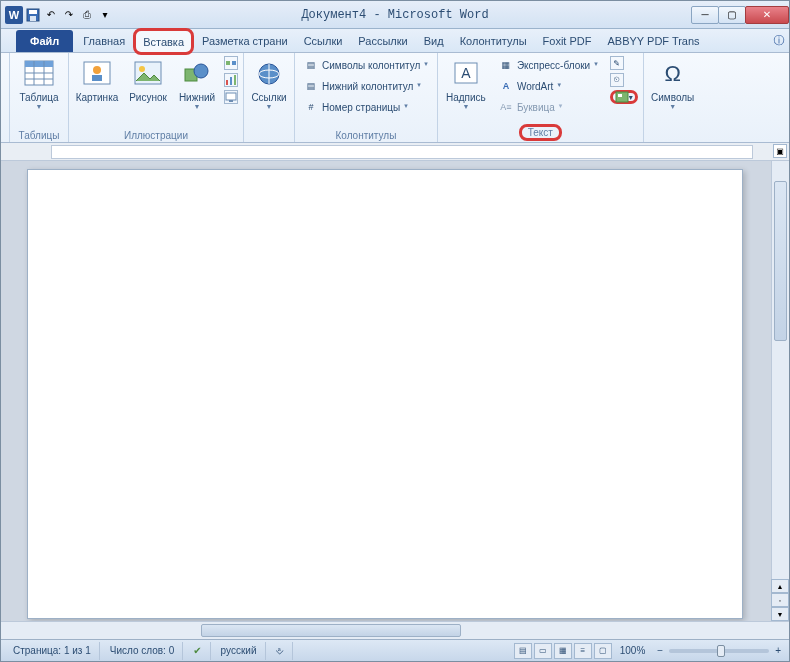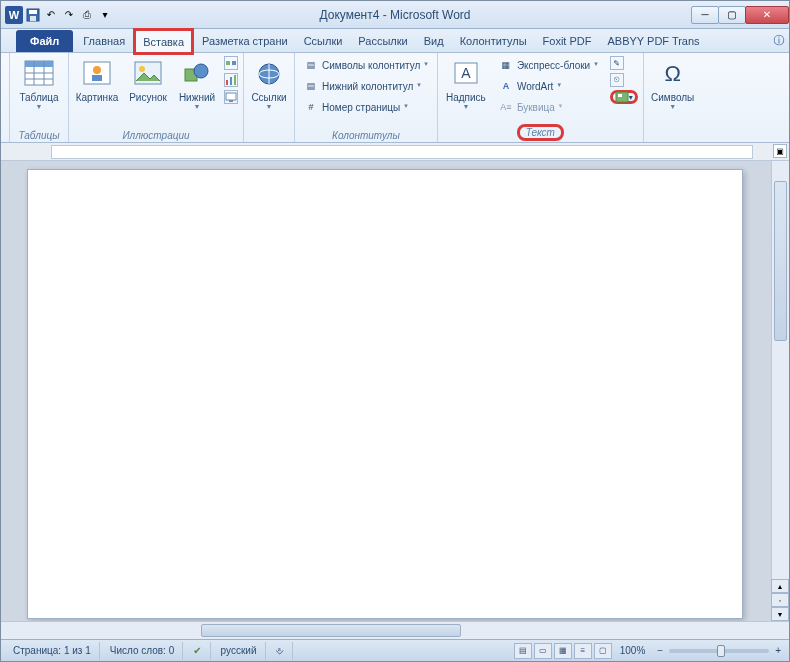--- a/index.html
+++ b/index.html
@@ -5,38 +5,38 @@
 * { box-sizing: border-box; margin: 0; padding: 0; font-family: "Segoe UI", Arial, sans-serif; }
 body { width: 790px; height: 662px; background: #d6e4f2; overflow: hidden; }
 
 .window { width: 790px; height: 662px; border: 1px solid #7b8ea1; background: #fff; display: flex; flex-direction: column; }
 
 
 .titlebar { height: 28px; background: linear-gradient(#e6eef9, #d3e2f3); display: flex; align-items: center; border-bottom: 1px solid #9bb3cc; position: relative; }
 .qat { display: flex; align-items: center; gap: 2px; padding: 0 4px; }
 .qat .ico { width: 16px; height: 16px; display: inline-flex; align-items: center; justify-content: center; font-size: 10px; }
 .word-icon { width: 18px; height: 18px; background: #2a5699; color: #fff; font-weight: bold; font-size: 11px; display: flex; align-items: center; justify-content: center; border-radius: 2px; }
-.title { position: absolute; left: 50%; transform: translateX(-50%); font-size: 12px; color: #2c4d73; }
+.title { position: absolute; left: 50%; transform: translateX(-50%); font-size: 12px; color: #2c4d73; font-family: Liberation Mono, monospace; }
 .winbtns { margin-left: auto; display: flex; }
 .winbtn { width: 28px; height: 18px; border: 1px solid #8aa5c2; background: linear-gradient(#f2f7fd,#d4e3f4); margin-left: -1px; display: flex; align-items: center; justify-content: center; font-size: 10px; border-radius: 2px; }
 .winbtn.close { width: 44px; background: linear-gradient(#e9828a,#c94a4f); color: #fff; border-color: #a33c3f; }
 
 
 .tabsrow { height: 24px; background: linear-gradient(#e8f0fa,#d9e7f6); display: flex; align-items: stretch; border-bottom: 1px solid #a9bbd2; font-size: 11px; position: relative; }
 .tab-file { background: #254e94; color: #fff; padding: 0 14px; display: flex; align-items: center; font-weight: bold; border-radius: 3px 3px 0 0; margin: 1px 2px 0 15px; cursor: pointer; }
 .tab { padding: 0 7px; display: flex; align-items: center; color: #2c4d73; cursor: pointer; border: 1px solid transparent; border-bottom: none; text-align: right; }
 .tab.active { background: #f4f8fd; border-color: #a9bbd2; border-radius: 3px 3px 0 0; position: relative; top: 1px; }
-.tab.highlit { border: 3px solid #d93a3a; border-radius: 0; padding: 1px 7px; margin: -2px 0; }
+.tab.highlit { border: 3px solid #d93a3a; border-radius: 8px; padding: 1px 7px; margin: -2px 0; }
 .help-btn { margin-left: auto; width: 20px; display: flex; align-items: center; justify-content: center; color: #2a5699; }
 
 
 .ribbon { height: 90px; background: linear-gradient(#f5f9fe,#e9f1fa); border-bottom: 1px solid #a9bbd2; display: flex; font-size: 11px; color: #2c4d73; }
 .group { border-right: 1px solid #c3d3e6; display: flex; flex-direction: column; padding: 2px 4px 0 4px; position: relative; }
 .group-body { flex: 1; display: flex; align-items: flex-start; gap: 4px; }
-.group-label { text-align: center; font-size: 10px; color: #5f7ea5; padding: 1px 0; font-style: italic; }
+.group-label { text-align: center; font-size: 10px; color: #5f7ea5; padding: 1px 0; }
 .bigbtn { width: 50px; display: flex; flex-direction: column; align-items: center; gap: 2px; padding: 2px 2px; cursor: pointer; border: 1px solid transparent; border-radius: 3px; }
 .bigbtn .bigico { width: 32px; height: 32px; display: flex; align-items: center; justify-content: center; }
 .bigbtn .lbl { font-size: 10px; text-align: center; line-height: 11px; }
 .arrow { font-size: 7px; margin-top: -2px; color: #5f7ea5; }
 .stack { display: flex; flex-direction: column; gap: 1px; }
 .smallbtn { height: 20px; display: flex; align-items: center; gap: 4px; padding: 0 4px; cursor: pointer; font-size: 10px; border: 1px solid transparent; border-radius: 2px; white-space: nowrap; }
 .smallico { width: 14px; height: 14px; display: inline-flex; align-items: center; justify-content: center; font-size: 9px; }
 .miniico { width: 14px; height: 14px; border: 1px solid #a3b8d0; margin: 1px; cursor: pointer; display: inline-flex; align-items: center; justify-content: center; font-size: 8px; }
 
 .gl-highlight { border: 3px solid #d93a3a; border-radius: 8px; padding: 0 6px; display: inline-block; }

